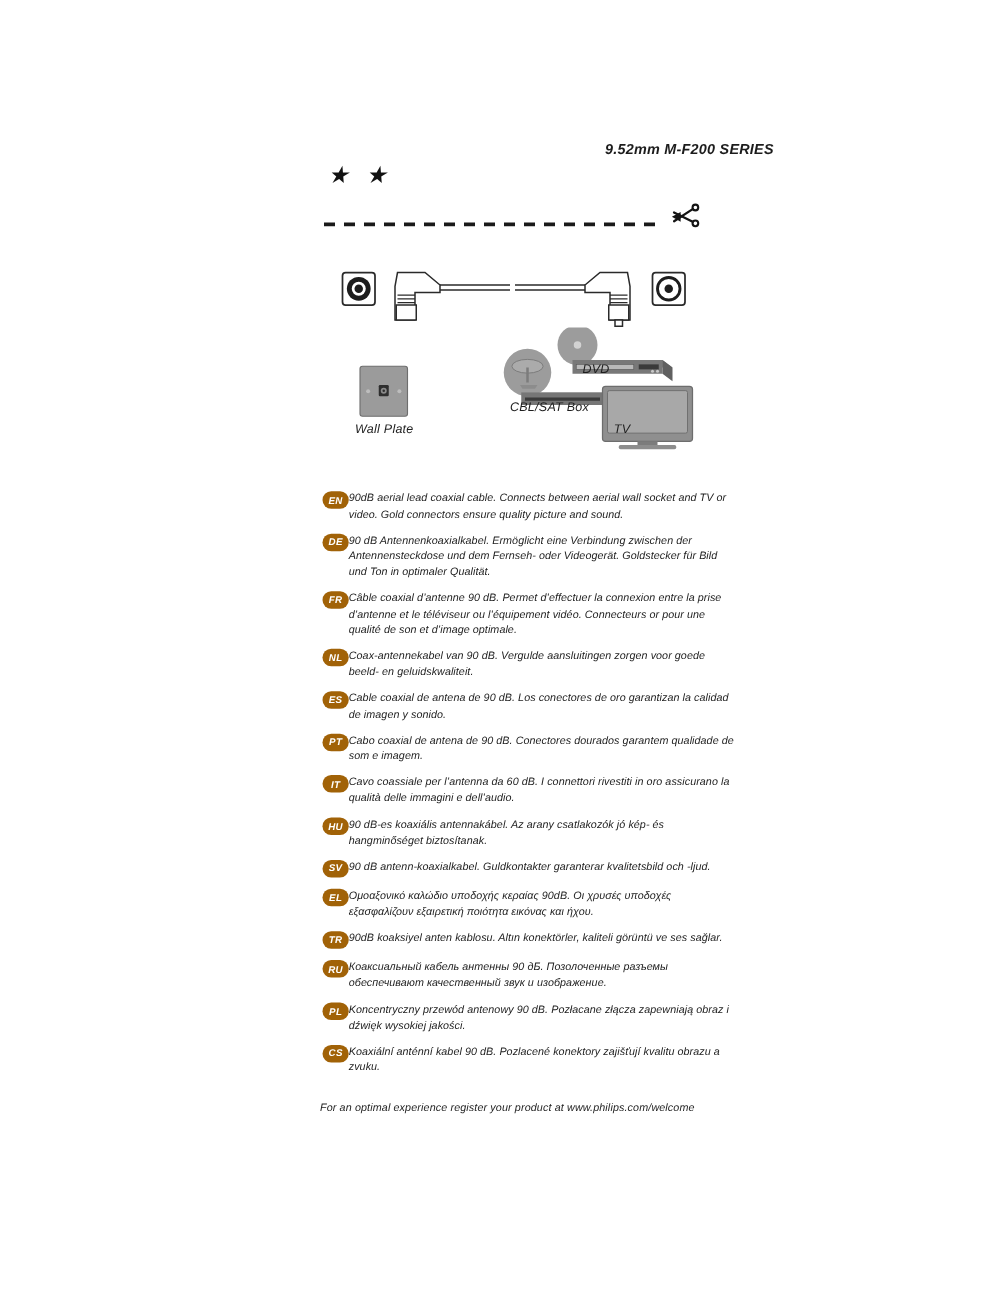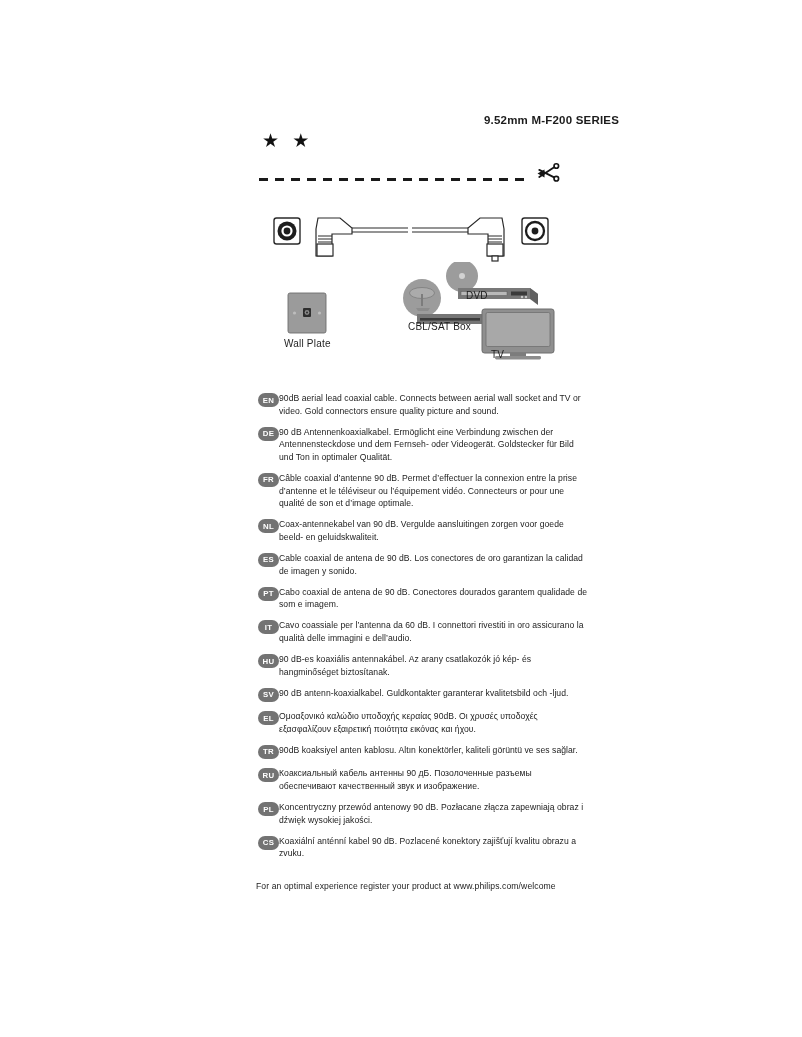--- a/index.html
+++ b/index.html
@@ -14,20 +14,21 @@
     font-family: "Liberation Sans", sans-serif;
     color: #1a1a1a;
     overflow: hidden;
   }
 
   .page {
     position: absolute;
     left: 0; top: 0;
     width: 802px;
     height: 1037px;
+    font-style: italic;
   }
 
   
   .model-title {
     position: absolute;
     left: 484px;
     top: 114px;
     font-size: 11.5px;
     letter-spacing: 0.2px;
     color: #1c1c1c;
@@ -101,21 +102,21 @@
     position: relative;
     display: flex;
     align-items: flex-start;
     margin-bottom: 8.5px;
   }
   .lang-badge {
     flex: 0 0 auto;
     width: 21px;
     height: 14px;
     border-radius: 7px;
-    background: #737373;
+    background: #a16207;
     color: #ffffff;
     font-size: 7.8px;
     font-weight: bold;
     letter-spacing: 0.3px;
     display: flex;
     align-items: center;
     justify-content: center;
     margin-top: 1px;
   }
   .lang-text {
@@ -242,21 +243,21 @@
       <rect x="212" y="47" width="72" height="44" rx="2.5" fill="#8f8f8f" stroke="#6d6d6d" stroke-width="1"></rect>
       <rect x="216" y="50.5" width="64" height="34" rx="1.5" fill="#a8a8a8" stroke="#707070" stroke-width="0.8"></rect>
       <rect x="240" y="91" width="16" height="4" fill="#7c7c7c"></rect>
       <rect x="225" y="94" width="46" height="3.4" rx="1.4" fill="#8d8d8d"></rect>
     </g>
   </svg>
 
   <div class="dev-label" style="left:284px; top:338px; width:48px;">Wall Plate</div>
   <div class="dev-label" style="left:408px; top:321px; width:74px;">CBL/SAT Box</div>
   <div class="dev-label" style="left:466px; top:290px; width:44px;">DVD</div>
-  <div class="dev-label" style="left:491px; top:349px; width:40px;">TV</div>
+  <div class="dev-label" style="left:491px; top:338px; width:40px;">TV</div>
 
   <div class="lang-list">
 
     <div class="lang-row">
       <div class="lang-badge">EN</div>
       <div class="lang-text">90dB aerial lead coaxial cable. Connects between aerial wall socket and TV or video. Gold connectors ensure quality picture and sound.</div>
     </div>
 
     <div class="lang-row">
       <div class="lang-badge">DE</div>

